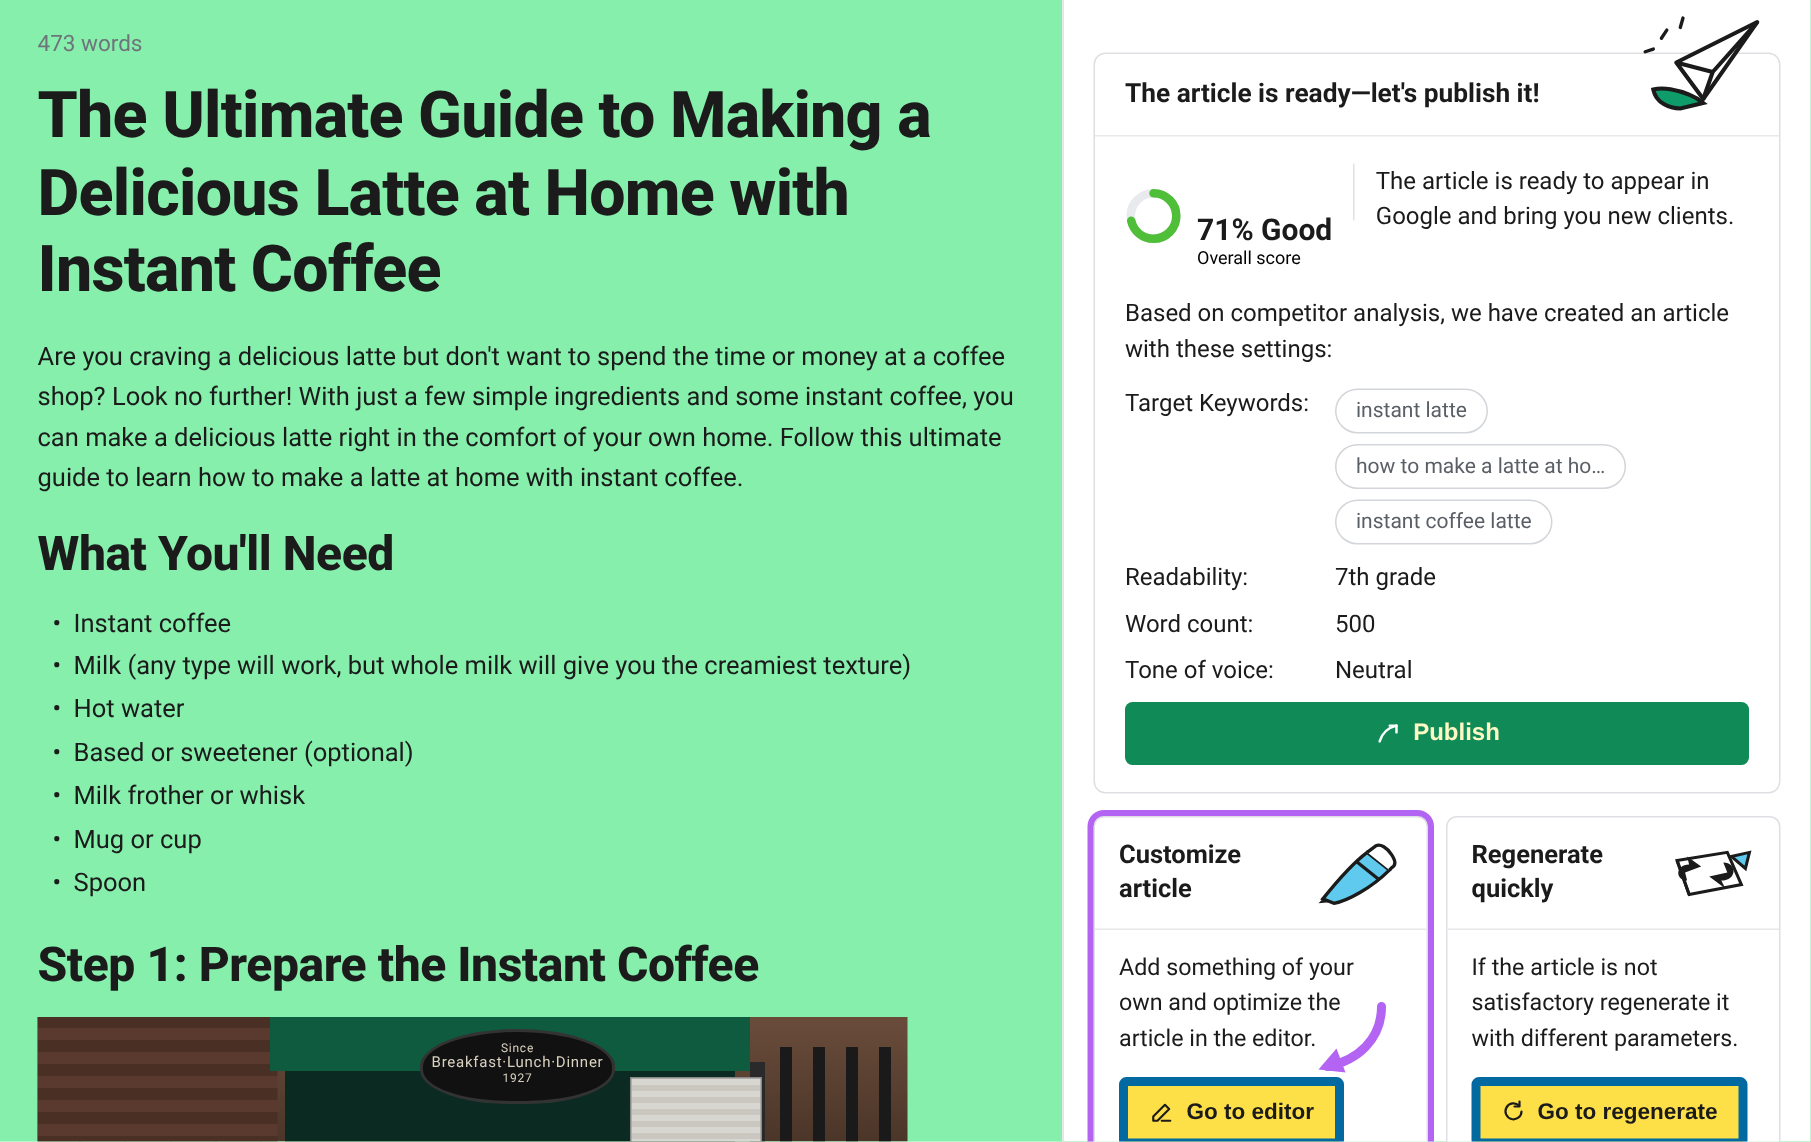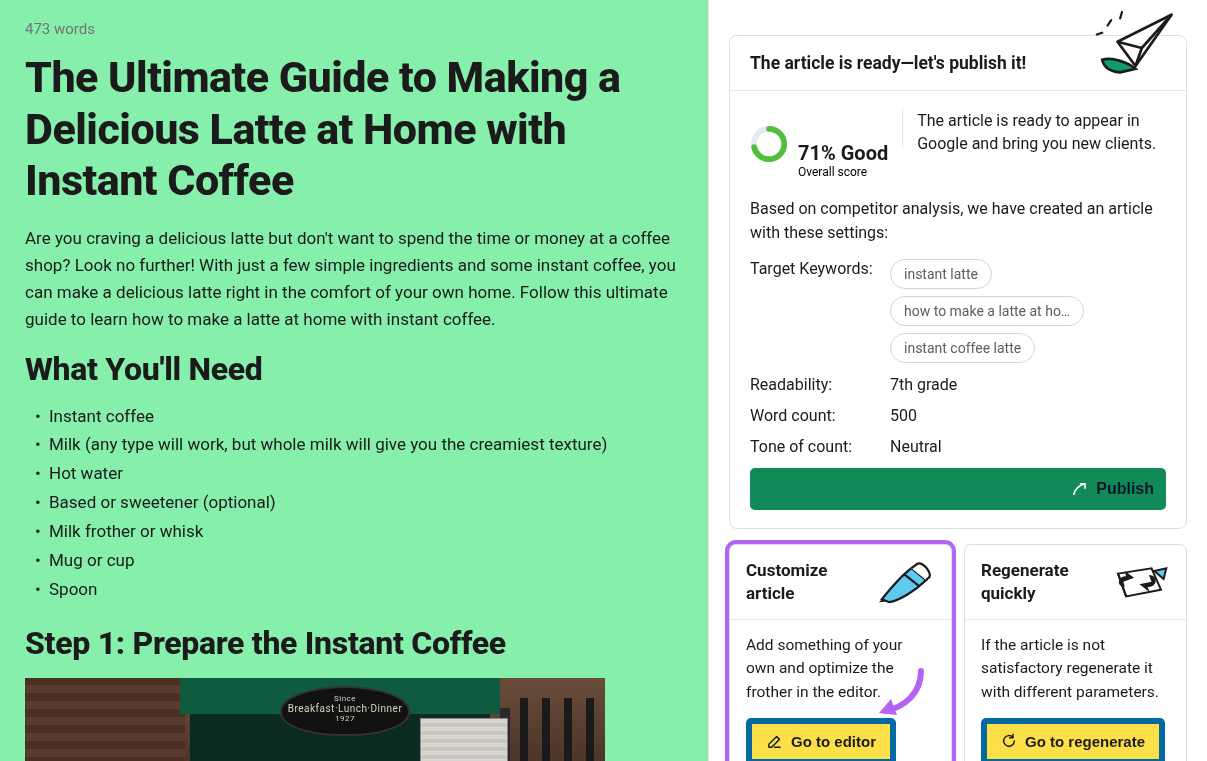--- a/index.html
+++ b/index.html
@@ -175,29 +175,29 @@
       border-radius: 30px;
       padding: 6px 13px;
       font-size: 14px;
       color: #5a5f66;
       background: #fff;
       white-space: nowrap;
     }
     .publish-btn {
       width: 100%;
       background: #108a57;
-      color: #0f172a;
+      color: #fef9c3;
       border: none;
       border-radius: 5px;
       padding: 12px;
       font-size: 16px;
       font-weight: 600;
       display: flex;
       align-items: center;
-      justify-content: flex-end;
+      justify-content: center;
       gap: 8px;
       cursor: pointer;
       margin-top: 10px;
     }
     .action-cards {
       display: flex;
       gap: 12px;
     }
     .action-card {
       flex: 1;
@@ -341,21 +341,21 @@
       </div>
       <div class="meta-row">
         <div class="meta-label">Readability:</div>
         <div class="meta-value">7th grade</div>
       </div>
       <div class="meta-row">
         <div class="meta-label">Word count:</div>
         <div class="meta-value">500</div>
       </div>
       <div class="meta-row">
-        <div class="meta-label">Tone of count:</div>
+        <div class="meta-label">Tone of voice:</div>
         <div class="meta-value">Neutral</div>
       </div>
       <button class="publish-btn">
         <svg width="18" height="18" viewBox="0 0 24 24" fill="none">
           <path d="M14 5 L20 5 L20 11" stroke="#fff" stroke-width="2.2" stroke-linecap="round" stroke-linejoin="round"></path>
           <path d="M20 5 C12 7 7 12 5 19" stroke="#fff" stroke-width="2.2" stroke-linecap="round" fill="none"></path>
         </svg>
         <span>Publish</span>
       </button>
     </div>
@@ -366,21 +366,21 @@
       <div class="action-card-header">
         <div class="action-card-title">Customize article</div>
         <svg width="64" height="48" viewBox="0 0 80 56">
           <path d="M8 50 C16 40 32 20 48 8 L68 24 C52 40 30 52 18 54 Z" fill="#5fc9ee" stroke="#1b1b1b" stroke-width="3"></path>
           <path d="M48 8 L56 2 C60 0 66 4 70 10 C74 16 74 20 70 22 L68 24" fill="#fff" stroke="#1b1b1b" stroke-width="3"></path>
           <path d="M8 50 L4 54 L14 53 Z" fill="#1b1b1b"></path>
           <path d="M38 16 L58 32" stroke="#1b1b1b" stroke-width="3"></path>
         </svg>
       </div>
       <div class="action-card-body">
-        <p class="action-card-text">Add something of your own and optimize the frother in the editor.</p>
+        <p class="action-card-text">Add something of your own and optimize the article in the editor.</p>
         <svg class="pointer-arrow" viewBox="0 0 60 60">
           <path d="M50 6 C50 28 34 42 14 46" stroke="#b364f2" stroke-width="6" fill="none" stroke-linecap="round"></path>
           <path d="M20 34 L8 48 L26 50 Z" fill="#b364f2"></path>
         </svg>
         <button class="secondary-btn">
           <svg width="17" height="17" viewBox="0 0 24 24" fill="none">
             <path d="M4 20 L4 16 L15 5 L19 9 L8 20 Z" stroke="#1b1b1b" stroke-width="2" stroke-linejoin="round"></path>
             <path d="M12 20 L20 20" stroke="#1b1b1b" stroke-width="2" stroke-linecap="round"></path>
           </svg>
           <span>Go to editor</span>

